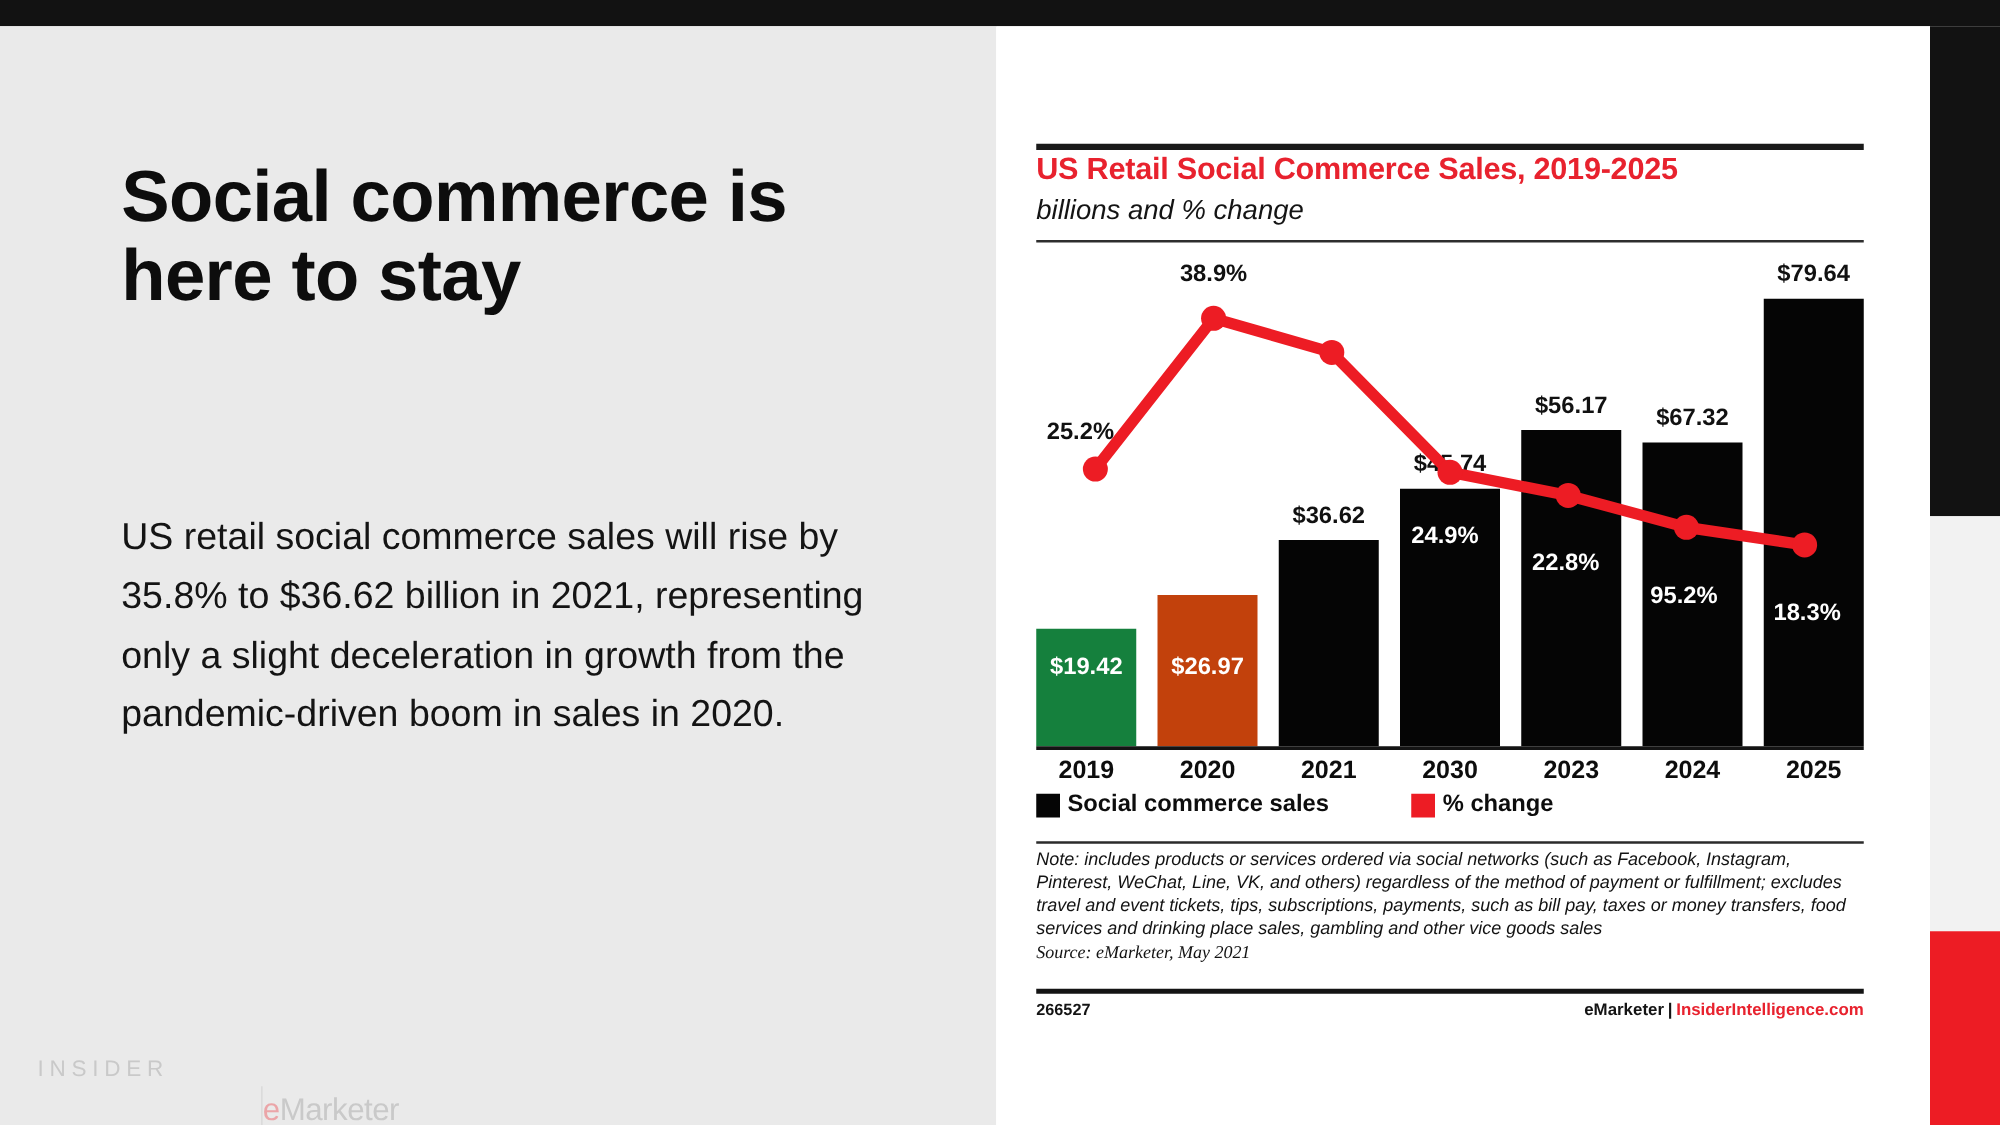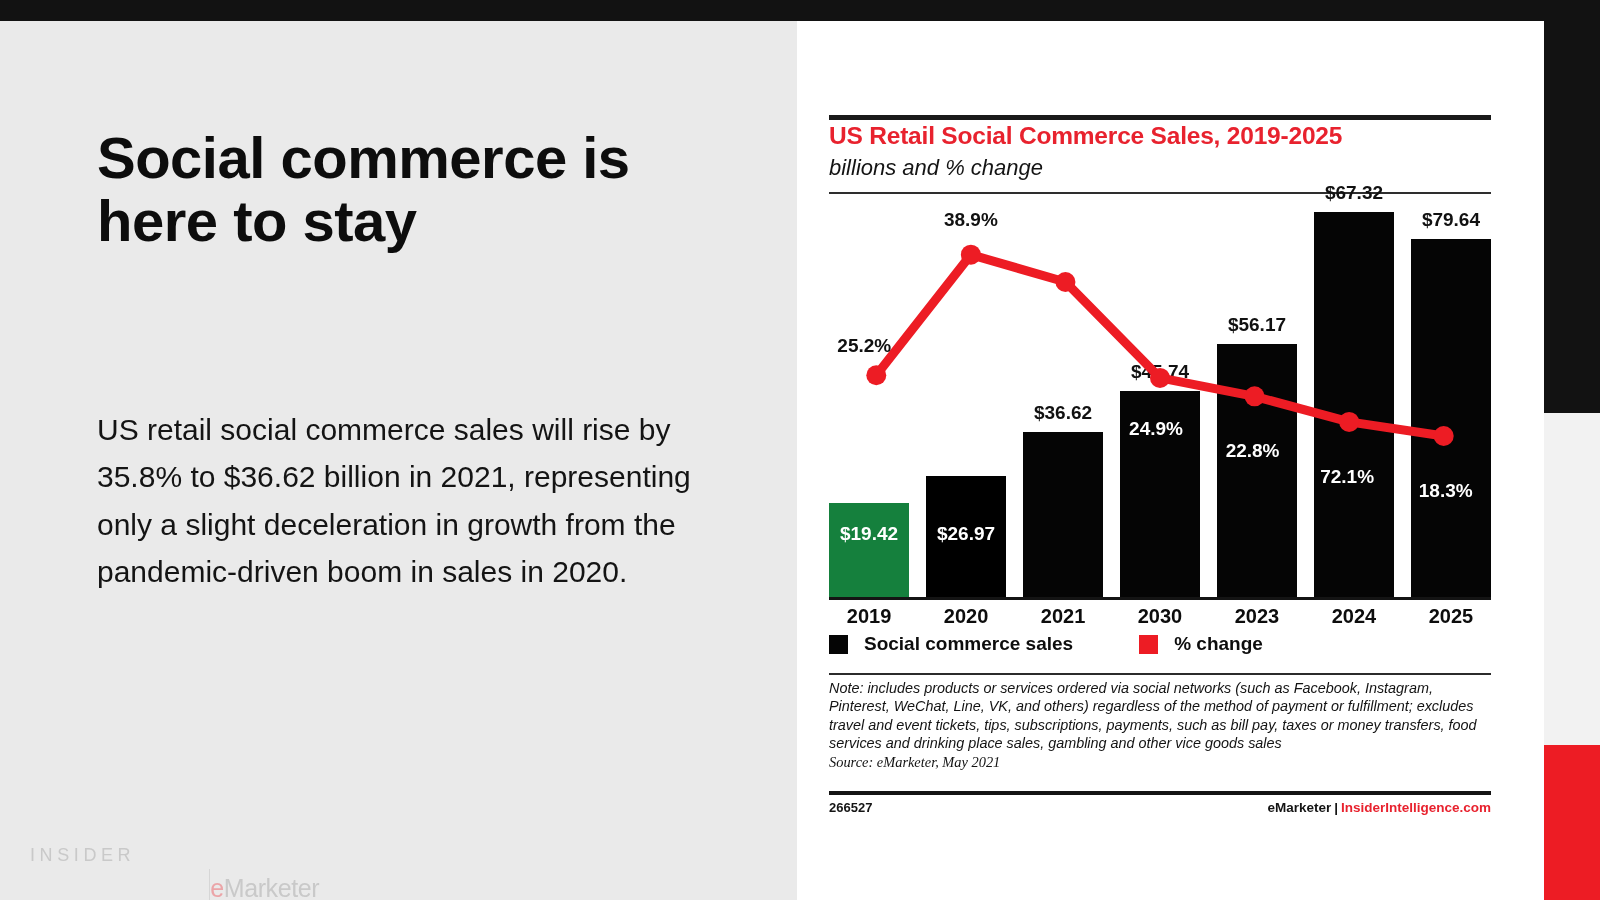--- a/index.html
+++ b/index.html
@@ -54,21 +54,21 @@
   .axis-labels{position:absolute;left:32px;top:584px;width:662px;display:flex;justify-content:space-between;}
   .axis-label{width:12.1%;text-align:center;font-size:20px;font-weight:bold;color:#0d0d0d;}
 
   
   .line-svg{position:absolute;left:0;top:0;width:662px;height:396px;overflow:visible;}
   .pct-labels{position:absolute;left:0;top:0;width:662px;height:396px;}
   .pct{position:absolute;font-size:19px;font-weight:bold;transform:translateX(-50%);white-space:nowrap;}
 
   
   .legend{position:absolute;left:32px;top:612px;display:flex;align-items:center;gap:12px;}
-  .lg-item{display:flex;align-items:center;gap:16px;justify-content:space-between;}
+  .lg-item{display:flex;align-items:center;gap:6px;justify-content:space-between;}
   .sw{width:19px;height:19px;display:inline-block;}
   .sw.black{background:#050505;}
   .sw.red{background:#ed1c24;}
   .lg-text{font-size:19px;font-weight:bold;color:#0d0d0d;}
   .lg-gap{width:42px;}
 
   .rule-note{position:absolute;left:32px;top:652px;width:662px;height:2px;background:#2b2b2b;}
   .note{position:absolute;left:32px;top:658px;width:668px;font-size:14.4px;line-height:1.28;font-style:italic;color:#131313;}
   .source{margin-top:0;font-family:Liberation Serif, serif;}
   .rule-foot{position:absolute;left:32px;top:770px;width:662px;height:4px;background:#141414;}
@@ -108,41 +108,41 @@
     <div class="rule-mid"></div>
 
     <div class="plot">
       <div class="bars" id="bars">
           <div class="bar-col">
             <div class="bar" style="height: 94px; background: #15803d;">
               <div class="bar-val">$19.42</div>
             </div>
           </div>
           <div class="bar-col">
-            <div class="bar" style="height: 121.365px; background: #000000;">
+            <div class="bar" style="height: 121.365px; background: #c2410c;">
               <div class="bar-val">$26.97</div>
             </div>
           </div>
           <div class="bar-col">
             <div class="bar" style="height: 164.79px; background: rgb(5, 5, 5);">
               <div class="bar-val outside">$36.62</div>
             </div>
           </div>
           <div class="bar-col">
             <div class="bar" style="height: 205.83px; background: rgb(5, 5, 5);">
               <div class="bar-val outside">$45.74</div>
             </div>
           </div>
           <div class="bar-col">
             <div class="bar" style="height: 252.765px; background: rgb(5, 5, 5);">
               <div class="bar-val outside">$56.17</div>
             </div>
           </div>
           <div class="bar-col">
-            <div class="bar" style="height: 385px; background: rgb(5, 5, 5);">
+            <div class="bar" style="height: 243px; background: rgb(5, 5, 5);">
               <div class="bar-val outside">$67.32</div>
             </div>
           </div>
           <div class="bar-col">
             <div class="bar" style="height: 358.38px; background: rgb(5, 5, 5);">
               <div class="bar-val outside">$79.64</div>
             </div>
           </div>
         </div>
       <svg class="line-svg" id="lineSvg" viewBox="0 0 662 396" preserveAspectRatio="none">
@@ -154,21 +154,21 @@
           <circle cx="425.57142857142856" cy="195.35999999999999" r="10" fill="#ed1c24"></circle>
           <circle cx="520.1428571428571" cy="220.88000000000002" r="10" fill="#ed1c24"></circle>
           <circle cx="614.7142857142858" cy="234.96" r="10" fill="#ed1c24"></circle>
         </svg>
       <div class="pct-labels" id="pctLabels">
           <div class="pct" style="left: 35.2857px; top: 134.24px; color: rgb(17, 17, 17);">25.2%</div>
           <div class="pct" style="left: 141.857px; top: 7.68px; color: rgb(17, 17, 17);">38.9%</div>
           <div class="pct" style="left: 230.429px; top: 118.96px; color: rgb(255, 255, 255);">35.8%</div>
           <div class="pct" style="left: 327px; top: 216.88px; color: rgb(255, 255, 255);">24.9%</div>
           <div class="pct" style="left: 423.571px; top: 239.36px; color: rgb(255, 255, 255);">22.8%</div>
-          <div class="pct" style="left: 518.143px; top: 264.88px; color: rgb(255, 255, 255);">72.1%</div>
+          <div class="pct" style="left: 518.143px; top: 264.88px; color: rgb(255, 255, 255);">95.2%</div>
           <div class="pct" style="left: 616.714px; top: 278.96px; color: rgb(255, 255, 255);">18.3%</div>
         </div>
     </div>
 
     <div class="axis-line" style="left:32px;"></div>
     <div class="axis-labels" id="axisLabels">
         <div class="axis-label">2019</div>
         <div class="axis-label">2020</div>
         <div class="axis-label">2021</div>
         <div class="axis-label">2030</div>

